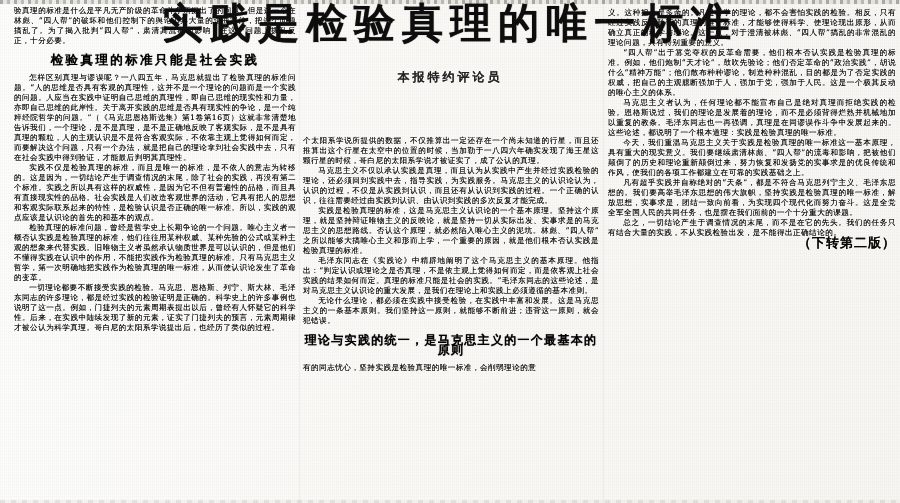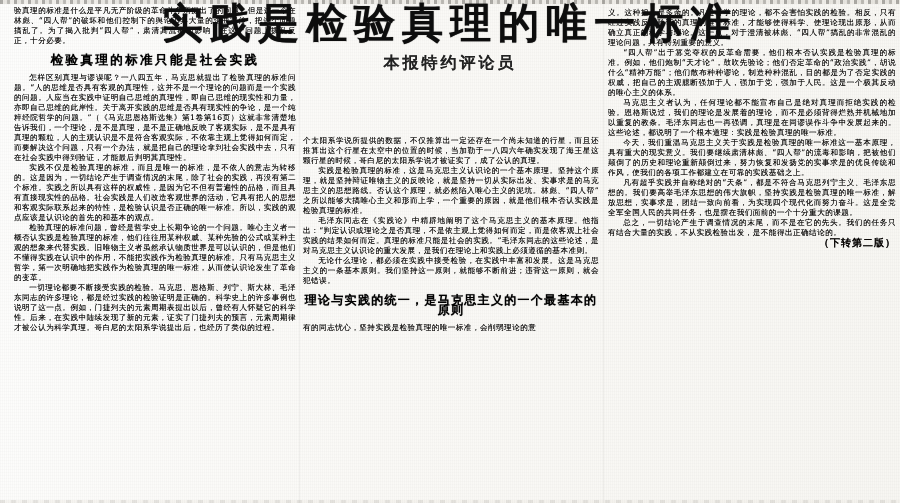--- a/index.html
+++ b/index.html
@@ -43,22 +43,22 @@
     font-family:"DejaVu Serif","Liberation Serif",serif;
     font-weight:700;
     font-size:41px;
     letter-spacing:7px;
     line-height:1.05;
     color:#0d0d0d;
     white-space:nowrap;
     text-shadow:0 0 1px rgba(0,0,0,.55), .5px .4px 0 rgba(0,0,0,.35);
   }
   #byline{
-    margin-top:8px;
-    font-size:16px;
+    margin-top:24px;
+    font-size:12px;
     font-weight:600;
     letter-spacing:3px;
     color:#222;
     text-shadow:0 0 .6px rgba(0,0,0,.5);
   }
 
   
   .col{
     position:absolute;
     overflow:hidden;
@@ -93,21 +93,21 @@
     color:#0f0f0f;
     margin:9px 0 8px 0;
     text-indent:0;
     text-shadow:0 0 .9px rgba(0,0,0,.6);
     filter:none;
   }
   .subhead.wide{letter-spacing:1.3px;font-size:12px;}
 
   .contnote{
     text-align:right;
-    font-size:10px;
+    font-size:13px;
     letter-spacing:1px;
     margin-top:2px;
     text-indent:0;
     font-weight:600;
   }
 
   
   .gutter{position:absolute;top:0;bottom:0;width:1px;background:rgba(0,0,0,.045);z-index:2;}
   #g1{left:299px;} #g2{left:603px;}
 </style>
@@ -133,20 +133,21 @@
       <p>怎样区别真理与谬误呢？一八四五年，马克思就提出了检验真理的标准问题。“人的思维是否具有客观的真理性，这并不是一个理论的问题而是一个实践的问题。人应当在实践中证明自己思维的真理性，即自己思维的现实性和力量，亦即自己思维的此岸性。关于离开实践的思维是否具有现实性的争论，是一个纯粹经院哲学的问题。”（《马克思恩格斯选集》第1卷第16页）这就非常清楚地告诉我们，一个理论，是不是真理，是不是正确地反映了客观实际，是不是具有真理的颗粒，人的主观认识是不是符合客观实际，不依靠主观上觉得如何而定，而要解决这个问题，只有一个办法，就是把自己的理论拿到社会实践中去，只有在社会实践中得到验证，才能最后判明其真理性。</p>
       <p>实践不仅是检验真理的标准，而且是唯一的标准，是不依人的意志为转移的。这是因为，一切结论产生于调查情况的末尾，除了社会的实践，再没有第二个标准。实践之所以具有这样的权威性，是因为它不但有普遍性的品格，而且具有直接现实性的品格。社会实践是人们改造客观世界的活动，它具有把人的思想和客观实际联系起来的特性，是检验认识是否正确的唯一标准。所以，实践的观点应该是认识论的首先的和基本的观点。</p>
       <p>检验真理的标准问题，曾经是哲学史上长期争论的一个问题。唯心主义者一概否认实践是检验真理的标准，他们往往用某种权威、某种先验的公式或某种主观的想象来代替实践。旧唯物主义者虽然承认物质世界是可以认识的，但是他们不懂得实践在认识中的作用，不能把实践作为检验真理的标准。只有马克思主义哲学，第一次明确地把实践作为检验真理的唯一标准，从而使认识论发生了革命的变革。</p>
       <p>一切理论都要不断接受实践的检验。马克思、恩格斯、列宁、斯大林、毛泽东同志的许多理论，都是经过实践的检验证明是正确的。科学史上的许多事例也说明了这一点。例如，门捷列夫的元素周期表提出以后，曾经有人怀疑它的科学性。后来，在实践中陆续发现了新的元素，证实了门捷列夫的预言，元素周期律才被公认为科学真理。哥白尼的太阳系学说提出后，也经历了类似的过程。</p>
     </div>
   </div>
 
   <div class="col" id="col-mid">
     <div class="body-text">
       <p class="noind">个太阳系学说所提供的数据，不仅推算出一定还存在一个尚未知道的行星，而且还推算出这个行星在太空中的位置的时候，当加勒于一八四六年确实发现了海王星这颗行星的时候，哥白尼的太阳系学说才被证实了，成了公认的真理。</p>
+      <p>马克思主义不仅以承认实践是真理，而且认为从实践中产生并经过实践检验的理论，还必须回到实践中去，指导实践，为实践服务。马克思主义的认识论认为，认识的过程，不仅是从实践到认识，而且还有从认识到实践的过程。一个正确的认识，往往需要经过由实践到认识、由认识到实践的多次反复才能完成。</p>
       <p>实践是检验真理的标准，这是马克思主义认识论的一个基本原理。坚持这个原理，就是坚持辩证唯物主义的反映论，就是坚持一切从实际出发、实事求是的马克思主义的思想路线。否认这个原理，就必然陷入唯心主义的泥坑。林彪、“四人帮”之所以能够大搞唯心主义和形而上学，一个重要的原因，就是他们根本否认实践是检验真理的标准。</p>
       <p>毛泽东同志在《实践论》中精辟地阐明了这个马克思主义的基本原理。他指出：“判定认识或理论之是否真理，不是依主观上觉得如何而定，而是依客观上社会实践的结果如何而定。真理的标准只能是社会的实践。”毛泽东同志的这些论述，是对马克思主义认识论的重大发展，是我们在理论上和实践上必须遵循的基本准则。</p>
       <p>无论什么理论，都必须在实践中接受检验，在实践中丰富和发展。这是马克思主义的一条基本原则。我们坚持这一原则，就能够不断前进；违背这一原则，就会犯错误。</p>
       <div class="subhead wide">理论与实践的统一，是马克思主义的一个最基本的原则</div>
       <p class="noind">有的同志忧心，坚持实践是检验真理的唯一标准，会削弱理论的意</p>
     </div>
   </div>
 
   <div class="col" id="col-right">
     <div class="body-text">

